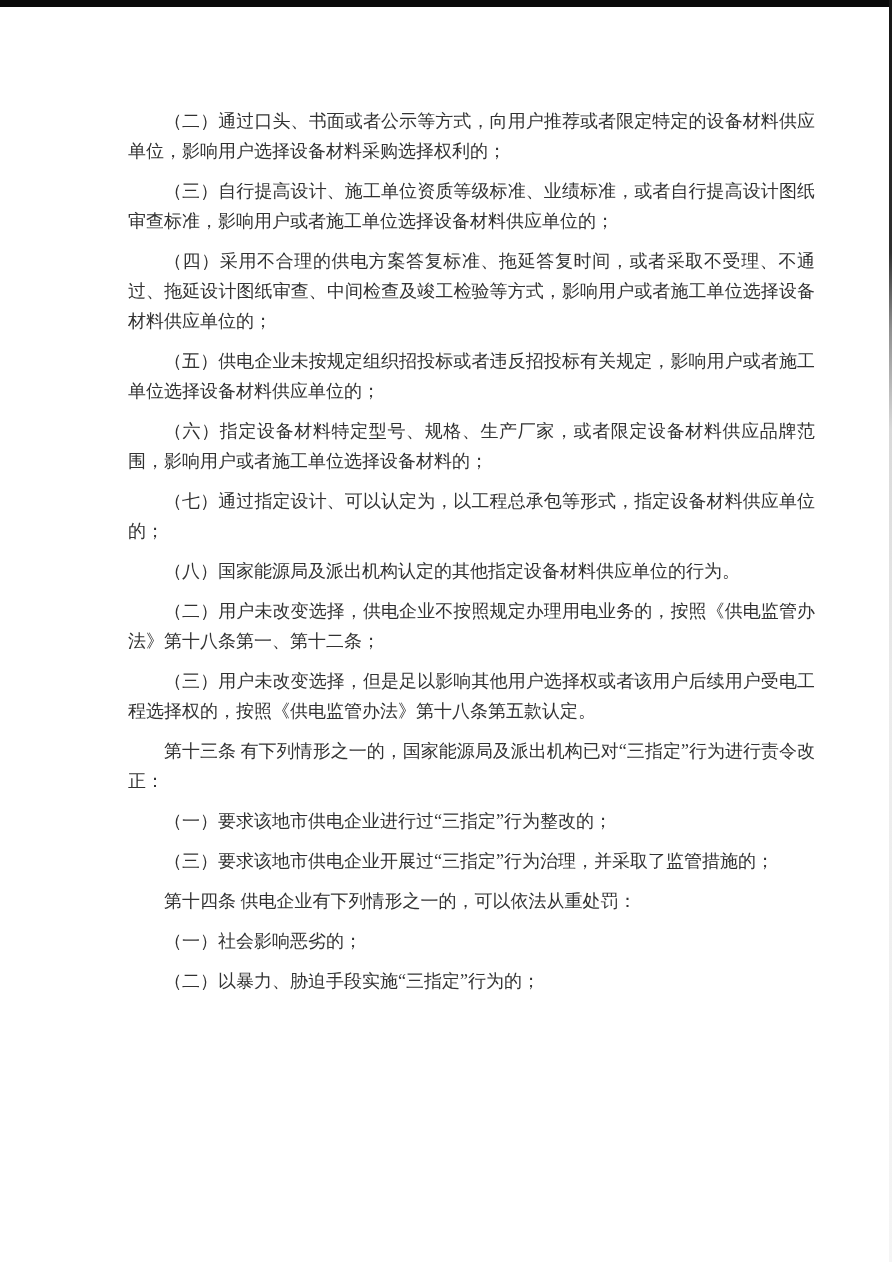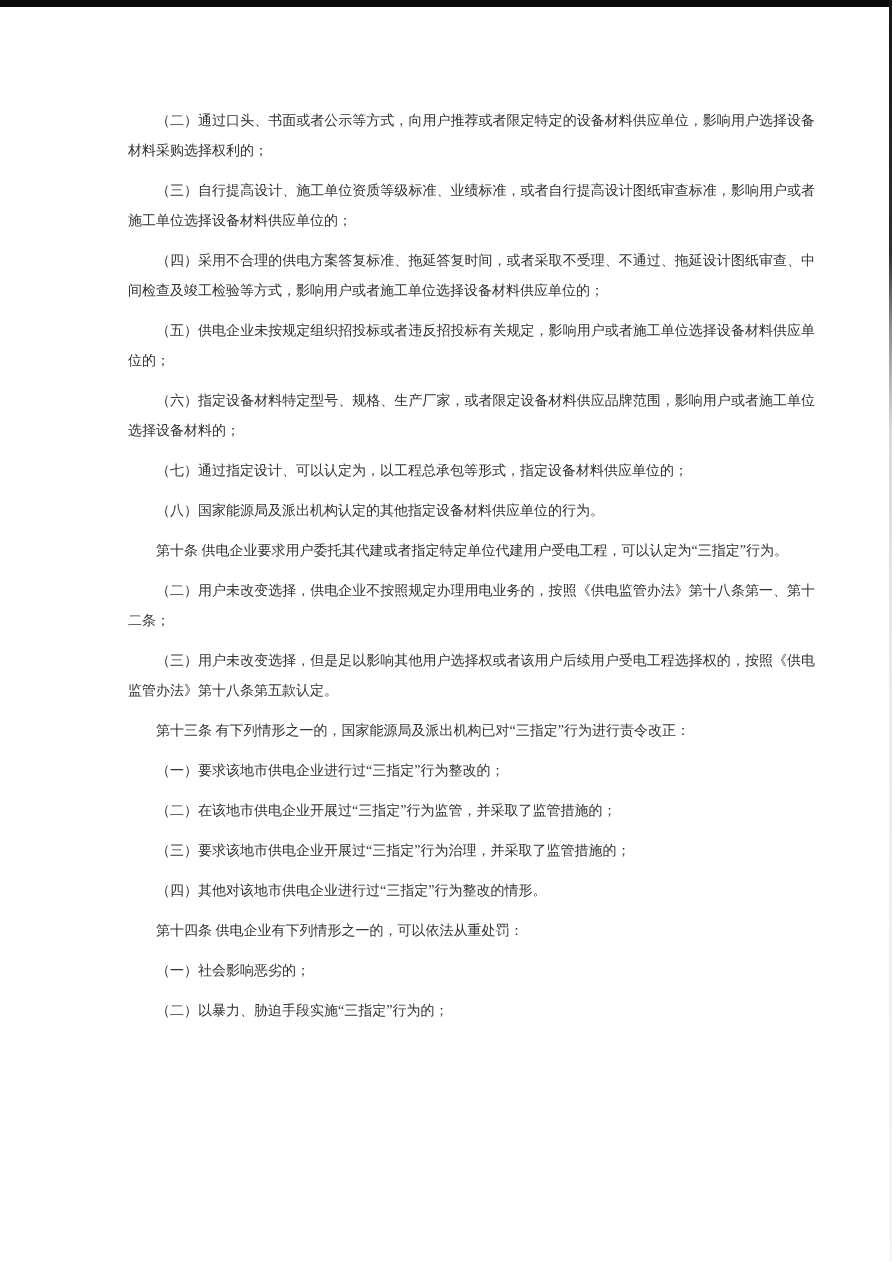--- a/index.html
+++ b/index.html
@@ -32,21 +32,21 @@
       #8f8f8f 26%,
       #d9d9d9 34%,
       #ebebeb 55%,
       #f5f5f5 100%);
   }
   .text-body {
     position: absolute;
     left: 128px;
     top: 106px;
     width: 687px;
-    font-size: 14px;
+    font-size: 18px;
     line-height: 30px;
     color: var(--text-color, #323232);
     text-align: justify;
   }
   .text-body p {
     margin: 0 0 10px 0;
     text-indent: 2em;
     word-break: normal;
   }
 </style>
@@ -57,24 +57,21 @@
 <div class="right-edge"></div>
 
 <div class="text-body">
     <p>（二）通过口头、书面或者公示等方式，向用户推荐或者限定特定的设备材料供应单位，影响用户选择设备材料采购选择权利的；</p>
     <p>（三）自行提高设计、施工单位资质等级标准、业绩标准，或者自行提高设计图纸审查标准，影响用户或者施工单位选择设备材料供应单位的；</p>
     <p>（四）采用不合理的供电方案答复标准、拖延答复时间，或者采取不受理、不通过、拖延设计图纸审查、中间检查及竣工检验等方式，影响用户或者施工单位选择设备材料供应单位的；</p>
     <p>（五）供电企业未按规定组织招投标或者违反招投标有关规定，影响用户或者施工单位选择设备材料供应单位的；</p>
     <p>（六）指定设备材料特定型号、规格、生产厂家，或者限定设备材料供应品牌范围，影响用户或者施工单位选择设备材料的；</p>
     <p>（七）通过指定设计、可以认定为，以工程总承包等形式，指定设备材料供应单位的；</p>
     <p>（八）国家能源局及派出机构认定的其他指定设备材料供应单位的行为。</p>
-    <p>第十条 供电企业要求用户委托其代建或者指定特定单位代建用户受电工程，可以认定为“三指定”行为。</p>
     <p>（二）用户未改变选择，供电企业不按照规定办理用电业务的，按照《供电监管办法》第十八条第一、第十二条；</p>
     <p>（三）用户未改变选择，但是足以影响其他用户选择权或者该用户后续用户受电工程选择权的，按照《供电监管办法》第十八条第五款认定。</p>
     <p>第十三条 有下列情形之一的，国家能源局及派出机构已对“三指定”行为进行责令改正：</p>
     <p>（一）要求该地市供电企业进行过“三指定”行为整改的；</p>
-    <p>（二）在该地市供电企业开展过“三指定”行为监管，并采取了监管措施的；</p>
     <p>（三）要求该地市供电企业开展过“三指定”行为治理，并采取了监管措施的；</p>
-    <p>（四）其他对该地市供电企业进行过“三指定”行为整改的情形。</p>
     <p>第十四条 供电企业有下列情形之一的，可以依法从重处罚：</p>
     <p>（一）社会影响恶劣的；</p>
     <p>（二）以暴力、胁迫手段实施“三指定”行为的；</p>
   </div>
 
 </body></html>

